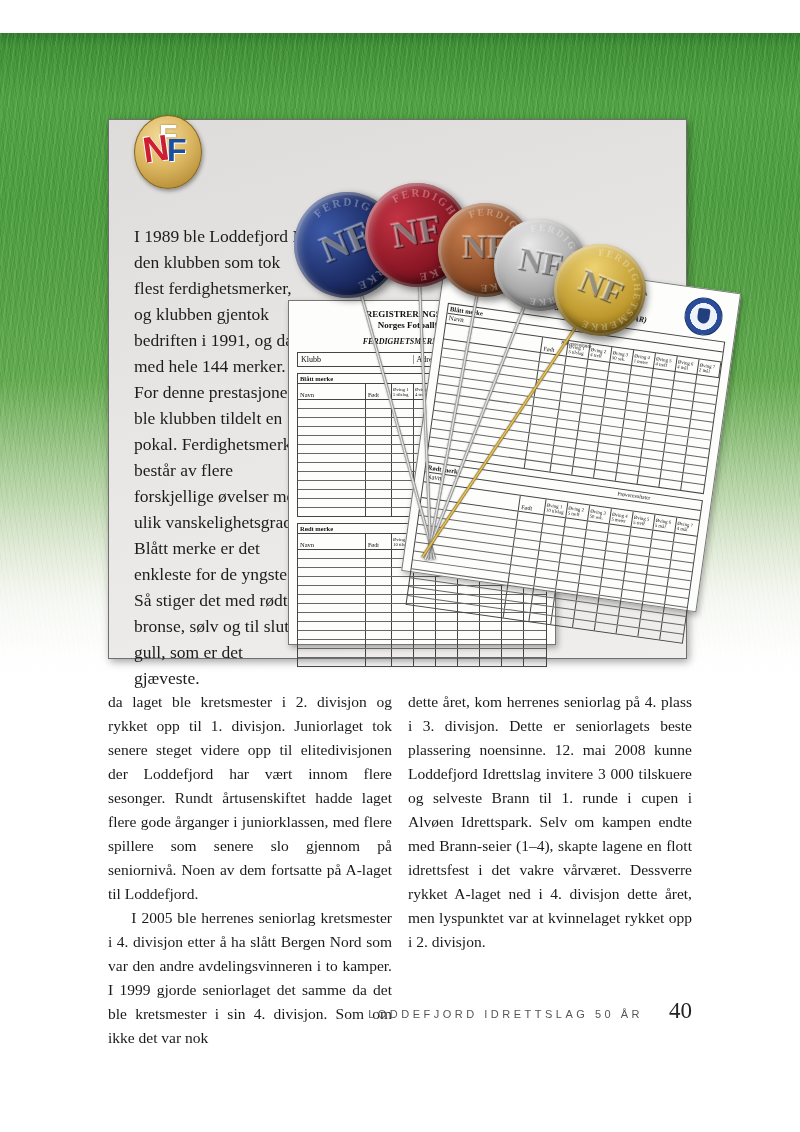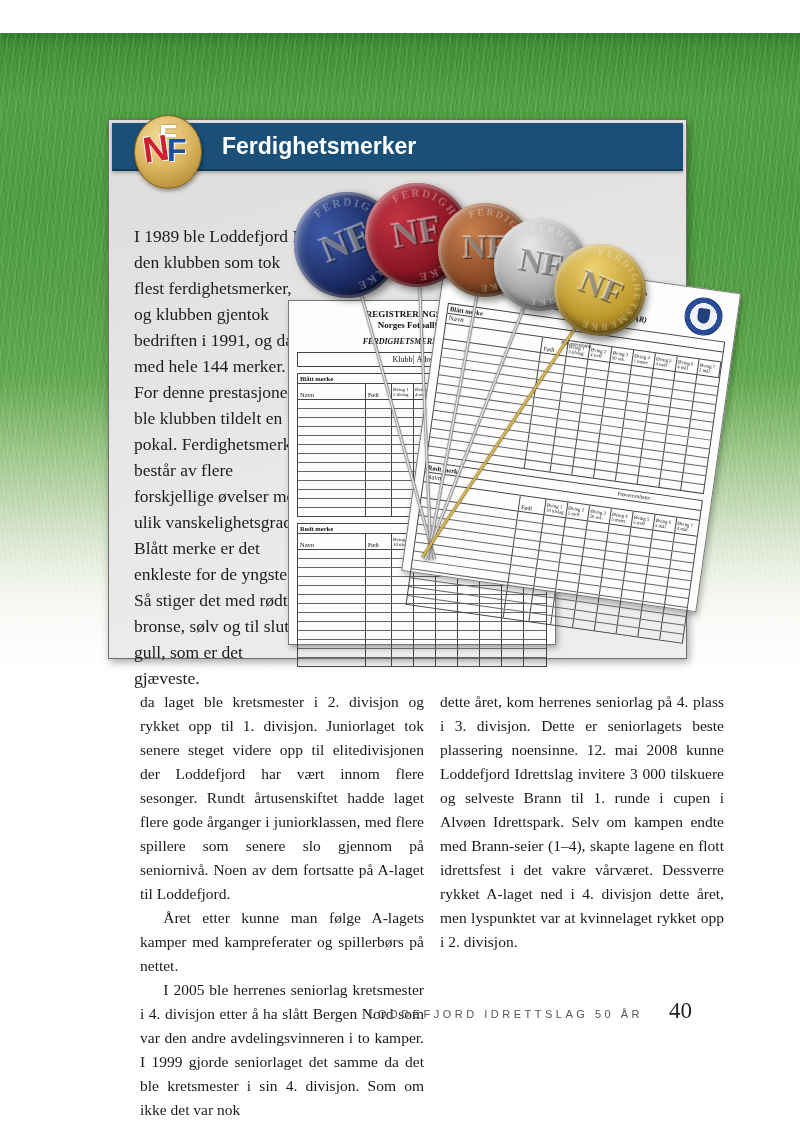--- a/index.html
+++ b/index.html
@@ -39,21 +39,21 @@
     box-shadow:2px 3px 6px rgba(0,0,0,0.3);font-family:"Liberation Serif",serif;color:#111;
     box-sizing:border-box;padding:8px 8px;}
   .form-straight{left:288px;top:300px;width:268px;height:345px;z-index:3;}
   .form-tilted{left:446px;top:252px;width:298px;height:322px;z-index:4;
     transform:rotate(8deg);transform-origin:top left;padding:6px 8px;}
   .fh1{text-align:center;font-weight:bold;font-size:9px;line-height:1.25;}
   .fh2{text-align:center;font-weight:bold;font-size:9px;line-height:1.25;}
   .ftype{text-align:center;font-weight:bold;font-style:italic;font-size:8px;margin-top:5px;}
   .klubbrow{display:flex;border:1px solid #444;margin-top:6px;height:13px;align-items:center;
     font-size:8px;}
-  .klubbrow .k{width:45%;padding-left:3px;text-align:right;}
+  .klubbrow .k{width:45%;padding-left:3px;}
   .klubbrow .a{padding-left:3px;border-left:1px solid #999;flex:1;}
   .sect{margin-top:6px;border:1px solid #444;}
   .sect-bar{display:flex;align-items:center;border-bottom:1px solid #444;height:9px;
     font-size:6.5px;font-weight:bold;padding:0 2px;}
   .sect-bar .pr{margin-left:auto;margin-right:18%;font-weight:normal;font-size:5.5px;}
   .sect-bar .adr{margin-left:38%;font-weight:normal;font-size:7px;}
   .navnrow{border-bottom:1px solid #444;height:9px;font-size:7px;padding-left:2px;}
   .cols{display:flex;border-bottom:1px solid #444;height:15px;position:relative;font-size:5.5px;}
   .c{border-right:1px solid #444;box-sizing:border-box;}
   .c:last-child{border-right:none;}
@@ -81,43 +81,40 @@
     box-shadow:inset 0 0 0 3px rgba(255,255,255,0.14),
                inset 3px 4px 8px rgba(255,255,255,0.38),
                inset -4px -5px 10px rgba(0,0,0,0.5),
                3px 4px 7px rgba(0,0,0,0.45);}
   .medal svg{position:absolute;left:0;top:0;width:100%;height:100%;}
   .medal .mono{position:absolute;left:50%;top:50%;transform:translate(-50%,-58%);
     font-family:"Liberation Serif",serif;font-weight:bold;color:rgba(255,255,255,0.30);
     text-shadow:1px 1px 1px rgba(0,0,0,0.55),-1px -1px 1px rgba(255,255,255,0.35);}
   
   .bodytext{position:absolute;left:108px;top:690px;width:584px;z-index:10;display:flex;
-    gap:16px;margin-left:32px;}
+    gap:16px;}
   .bcol{width:284px;font-size:15.5px;line-height:24px;color:#1a1a1a;text-align:justify;}
   .bcol p{margin:0;}
   .bcol p.ind{text-indent:1.5em;}
   
   .footer{position:absolute;right:108px;top:998px;z-index:10;display:flex;
     align-items:baseline;gap:26px;}
   .footer .ftitle{font-family:"Liberation Sans",sans-serif;font-size:11px;
     letter-spacing:3.5px;color:#555;}
   .footer .fpage{font-family:"Liberation Serif",serif;font-size:23px;color:#222;}
 </style>
 </head>
 <body>
 
 <div class="page">
 
   <div class="grass"></div>
   <div class="grass-fade"></div>
 
   <div class="card">
-    <div class="banner">
-      <span class="banner-title">Ferdighetsmerker</span>
-    </div>
     <div class="nff-logo">
       <span class="nff-f1">F</span>
       <span class="nff-n">N</span>
       <span class="nff-f2">F</span>
     </div>
     <div class="intro">I 1989 ble Loddefjord IL den klubben som tok flest ferdighetsmerker, og klubben gjentok bedriften i 1991, og da med hele 144 merker. For denne prestasjonen ble klubben tildelt en pokal. Ferdighetsmerket består av flere forskjellige øvelser med ulik vanskelighetsgrad. Blått merke er det enkleste for de yngste. Så stiger det med rødt, bronse, sølv og til slutt gull, som er det gjæveste.</div>
   </div>
 
   <div class="regform form-straight" id="form-straight">
       <div class="fh1">REGISTRERINGSSKJEMA</div>
@@ -903,21 +900,20 @@
           </defs>
           <text font-size="10.5" font-family="Liberation Serif, serif" font-weight="bold" fill="rgba(255,255,255,0.30)" letter-spacing="2"><textPath href="#arc4" startOffset="18%">FERDIGHETSMERKE</textPath></text>
         </svg>
         <div class="mono" style="font-size: 33px;">NF</div>
       </div>
     </div>
 
   <div class="bodytext">
     <div class="bcol" id="col-left">
         <p>da laget ble kretsmester i 2. divisjon og rykket opp til 1. divisjon. Juniorlaget tok senere steget videre opp til elitedivisjonen der Loddefjord har vært innom flere sesonger. Rundt årtusenskiftet hadde laget flere gode årganger i juniorklassen, med flere spillere som senere slo gjennom på seniornivå. Noen av dem fortsatte på A-laget til Loddefjord.</p>
-        <p class="ind">Året etter kunne man følge A-lagets kamper med kampreferater og spillerbørs på nettet.</p>
         <p class="ind">I 2005 ble herrenes seniorlag kretsmester i 4. divisjon etter å ha slått Bergen Nord som var den andre avdelingsvinneren i to kamper. I 1999 gjorde seniorlaget det samme da det ble kretsmester i sin 4. divisjon. Som om ikke det var nok</p>
       </div>
     <div class="bcol" id="col-right">
         <p>dette året, kom herrenes seniorlag på 4. plass i 3. divisjon. Dette er seniorlagets beste plassering noensinne. 12. mai 2008 kunne Loddefjord Idrettslag invitere 3 000 tilskuere og selveste Brann til 1. runde i cupen i Alvøen Idrettspark. Selv om kampen endte med Brann-seier (1–4), skapte lagene en flott idrettsfest i det vakre vårværet. Dessverre rykket A-laget ned i 4. divisjon dette året, men lyspunktet var at kvinnelaget rykket opp i 2. divisjon.</p>
       </div>
   </div>
 
   <div class="footer">
     <span class="ftitle">LODDEFJORD IDRETTSLAG 50 ÅR</span>
     <span class="fpage">40</span>

